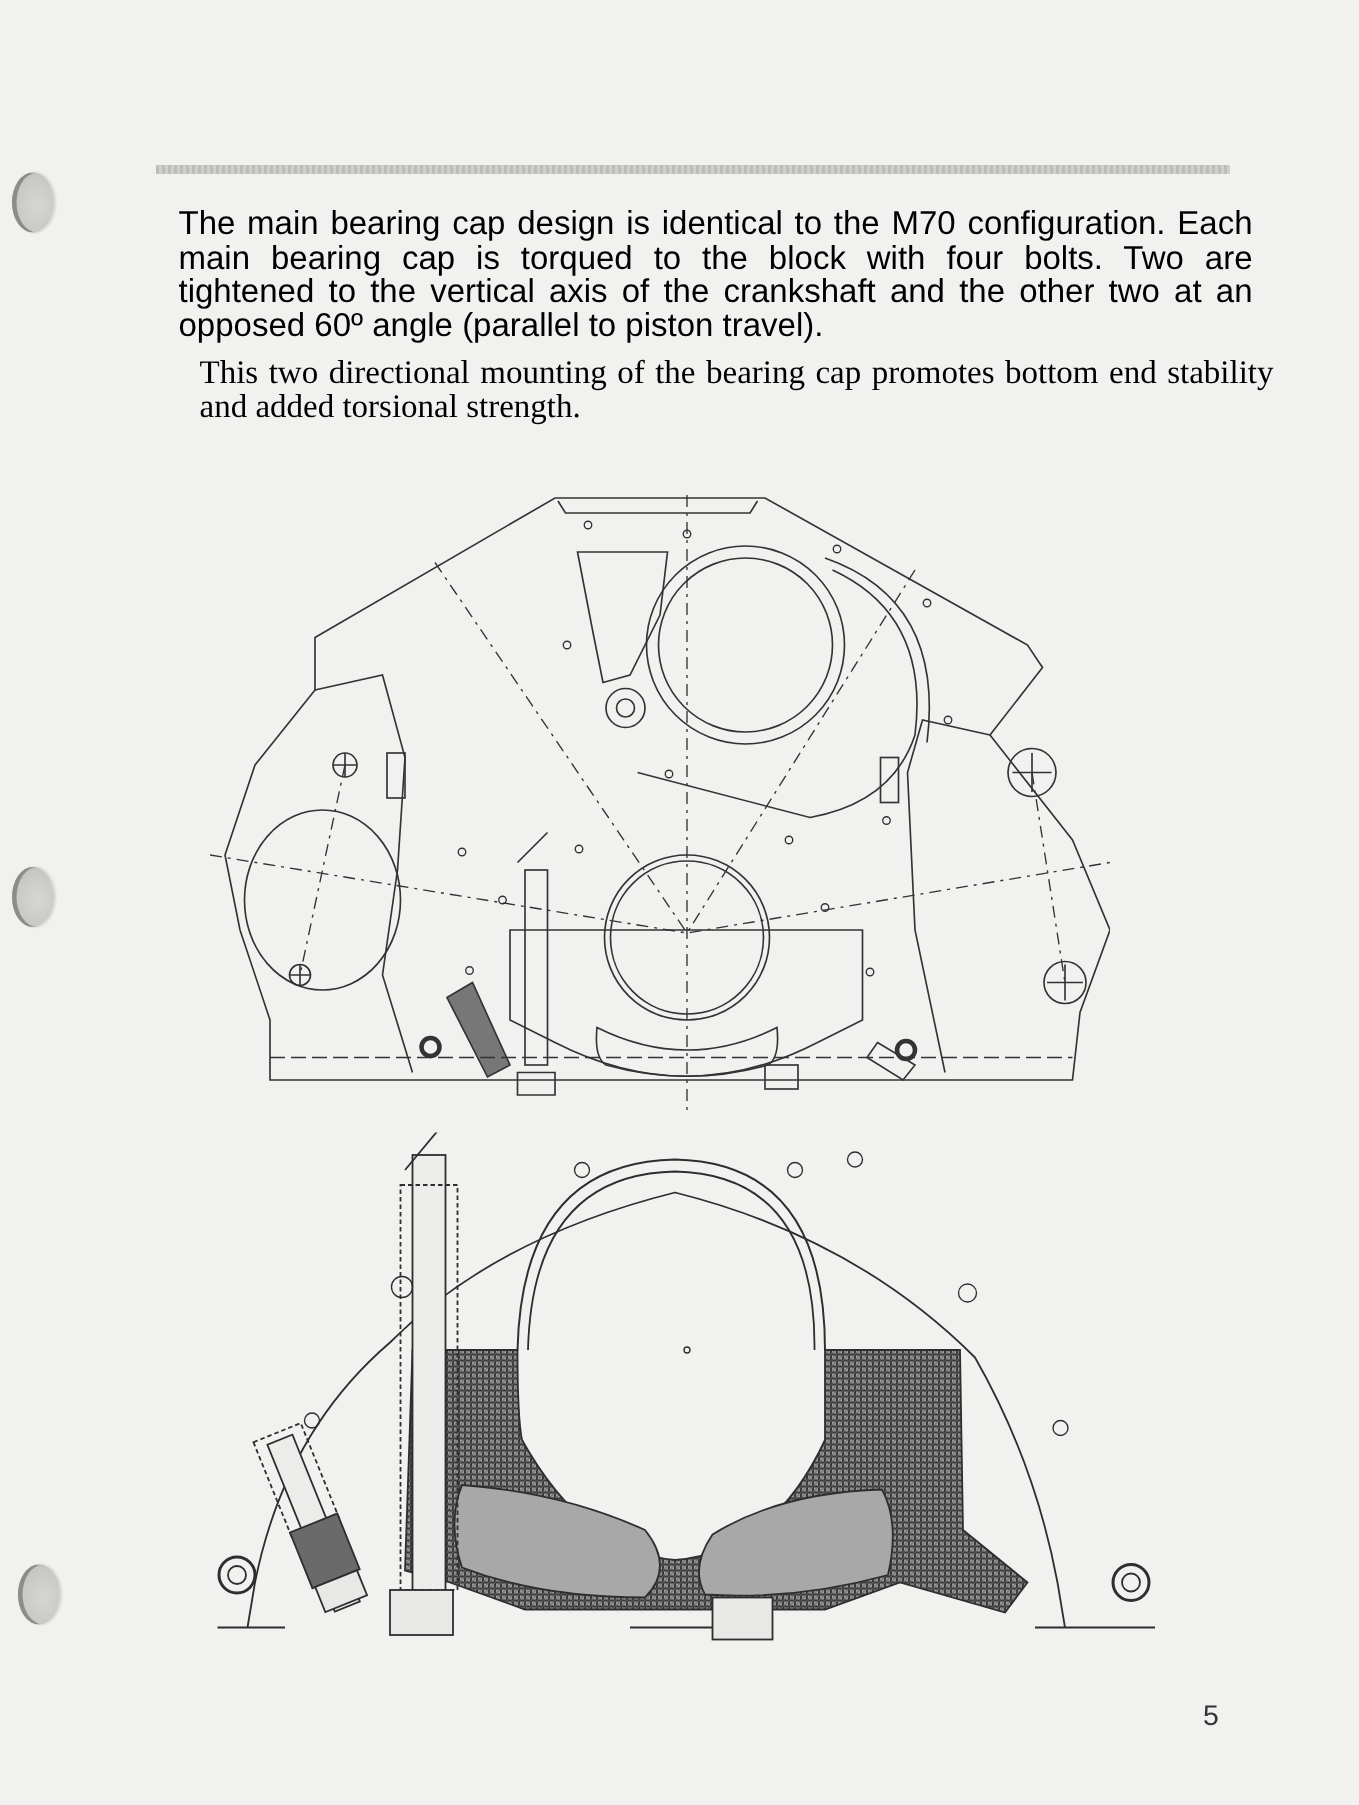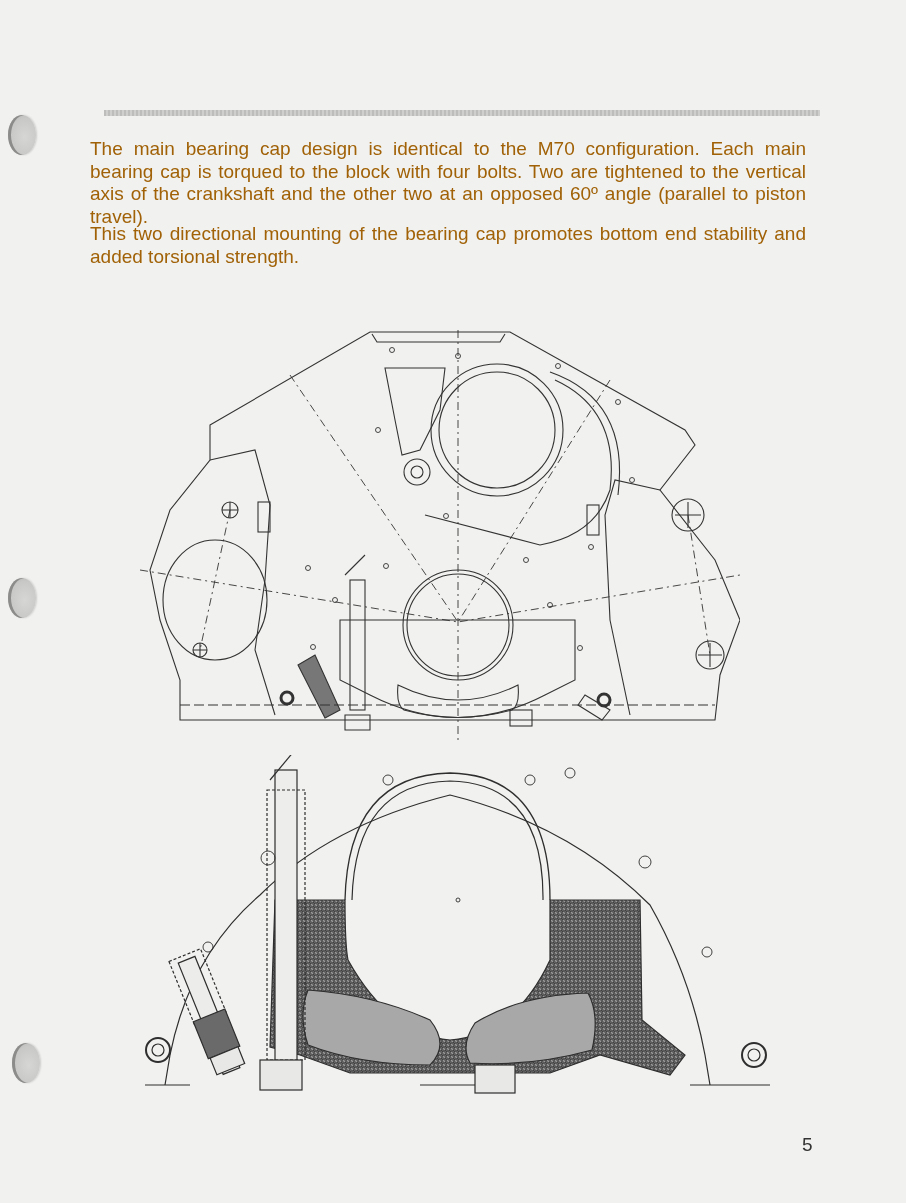--- a/index.html
+++ b/index.html
@@ -12,41 +12,41 @@
   .punch {
     position:absolute; width:28px; height:40px; border-radius:50%;
     background:radial-gradient(ellipse at 60% 55%, #d6d6d4 0%, #c8c8c6 60%, #a9a9a7 100%);
     box-shadow: inset 3px 0 0 #8c8c8a, 1px 0 2px rgba(0,0,0,0.15);
   }
   .rule {
     position:absolute; left:104px; top:110px; width:716px; height:6px;
     background:repeating-linear-gradient(90deg,#bdbdbb 0 2px,#cfcfcd 2px 4px);
   }
   .para {
-    position:absolute; left:90px; width:716px;
-    font-size:19px; line-height:22.5px; text-align:justify; color:#a16207;
+    position:absolute; left:119px; width:716px;
+    font-size:22px; line-height:22.5px; text-align:justify; color:#000000;
   }
   .para.last { text-align-last:left; }
   .figure { position:absolute; }
   .page-num {
     position:absolute; left:802px; top:1134px; font-size:19px; color:#333;
   }
   svg { display:block; }
 </style>
 </head>
 <body>
 
 <div class="punch" style="left:8px;top:115px;"></div>
 <div class="punch" style="left:8px;top:578px;"></div>
 <div class="punch" style="left:12px;top:1043px;"></div>
 
 <div class="rule"></div>
 
 <p class="para last" style="top:138px;margin:0;">The main bearing cap design is identical to the M70 configuration. Each main bearing cap is torqued to the block with four bolts. Two are tightened to the vertical axis of the crankshaft  and the other two at an opposed 60º angle (parallel to piston travel).</p>
-<p class="para last" style="top:223px;margin:0;">This two directional mounting of the bearing cap promotes bottom end stability and added torsional strength.</p>
+<p class="para last" style="top:223px;margin:14px;font-family:Liberation Serif, serif;">This two directional mounting of the bearing cap promotes bottom end stability and added torsional strength.</p>
 
 <div class="figure" style="left:140px;top:320px;">
   <svg width="600" height="420" viewBox="0 0 600 420" fill="none" stroke="#333" stroke-width="1.1">
 
     <path d="M70 105 L230 12 L370 12 L545 110 L555 125 L520 170 L575 240 L600 300 L580 355 L575 400 L40 400 L40 360 L20 300 L10 250 L30 190 L70 140 Z"></path>
     <path d="M232 14 L237 22 L360 22 L365 14"></path>
 
     <ellipse cx="75" cy="280" rx="52" ry="60"></ellipse>
     <path d="M70 140 L115 130 L130 185 L125 260 L115 330 L135 395"></path>
     <circle cx="90" cy="190" r="8"></circle>

